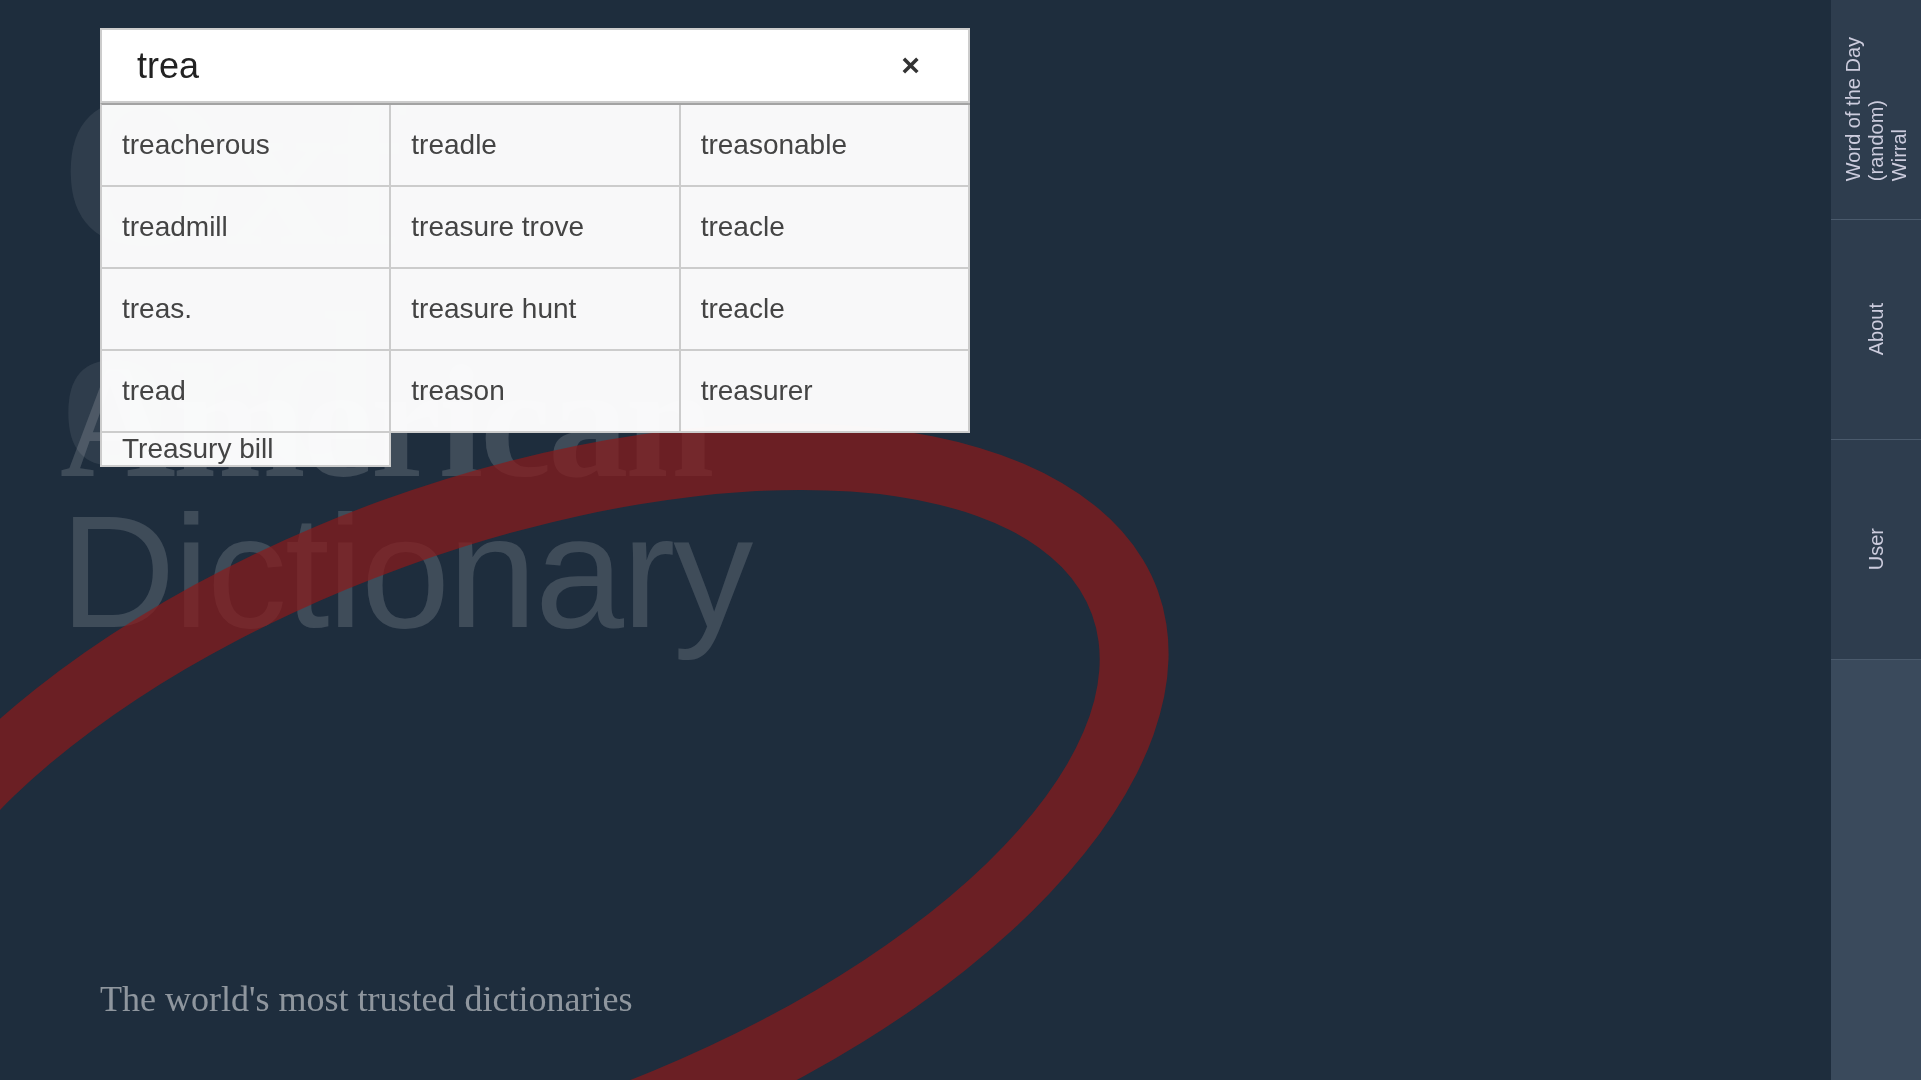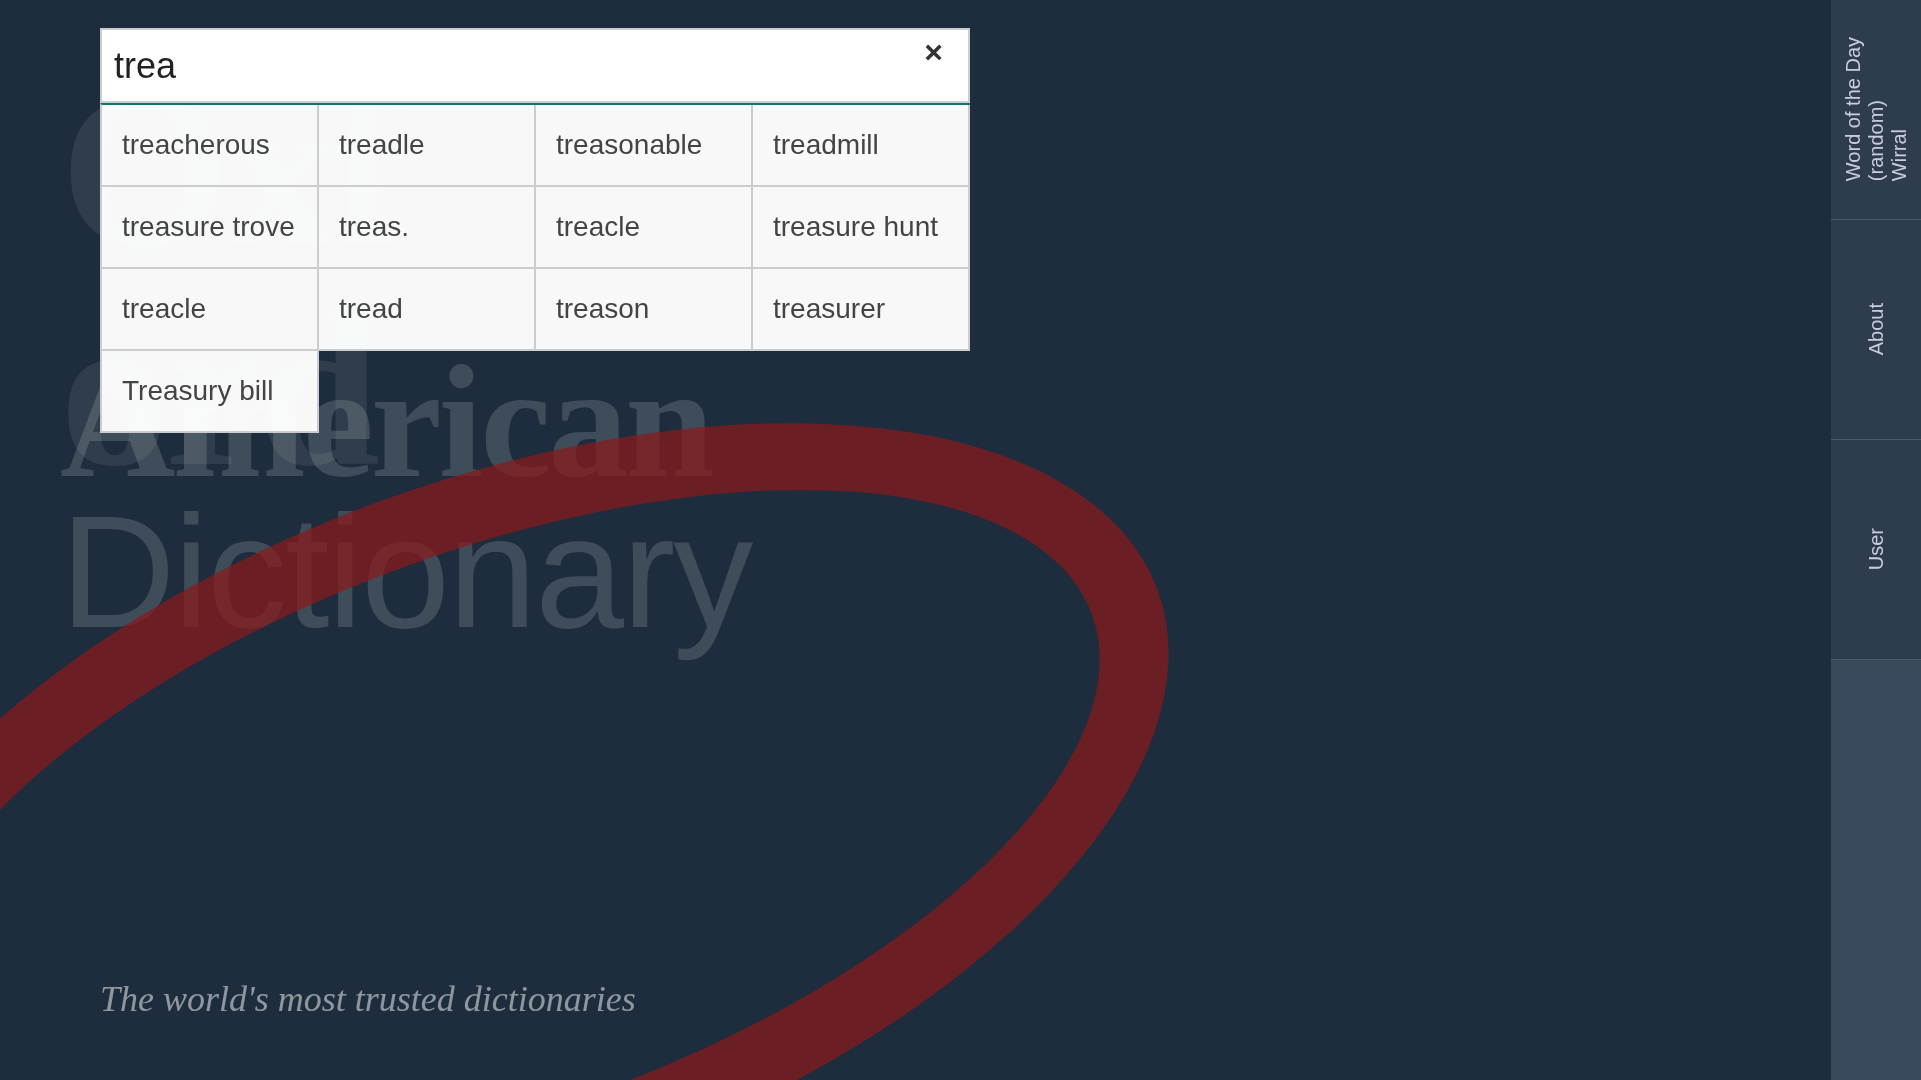--- a/index.html
+++ b/index.html
@@ -75,21 +75,20 @@
       pointer-events: none;
     }
 
     
     .tagline {
       position: absolute;
       bottom: 60px;
       left: 100px;
       color: rgba(255,255,255,0.5);
       font-size: 36px;
-      font-style: italic;
       font-family: Georgia, serif;
       pointer-events: none;
     }
 
     
     .right-sidebar {
       position: absolute;
       top: 0;
       right: 0;
       width: 90px;
@@ -126,21 +125,22 @@
       left: 100px;
       width: 870px;
     }
 
     .search-box {
       width: 100%;
       height: 75px;
       background: white;
       border: 2px solid #ccc;
       display: flex;
-      padding: 0 12px;
+      align-items: center;
+      padding: 0 35px;
     }
 
     .search-input {
       flex: 1;
       border: none;
       outline: none;
       font-size: 36px;
       font-family: Arial, sans-serif;
       color: #222;
       background: transparent;
@@ -156,24 +156,24 @@
       color: #333;
       display: flex;
       align-items: center;
       justify-content: center;
       font-weight: bold;
     }
 
     
     .autocomplete-grid {
       display: grid;
-      grid-template-columns: repeat(4, 1fr);
+      grid-template-columns: repeat(3, 1fr);
       grid-template-rows: repeat(4, 82px);
       border-left: 2px solid #ccc;
-      border-top: 2px solid #0f766e;
+      border-top: 2px solid #a3a3a3;
       margin-top: 0;
     }
 
     .autocomplete-cell {
       background: rgba(255,255,255,0.97);
       border-right: 2px solid #ccc;
       border-bottom: 2px solid #ccc;
       padding: 0 20px;
       display: flex;
       align-items: center;
@@ -228,24 +228,24 @@
       <div class="autocomplete-cell">
         <span>treasonable</span>
       </div>
       <div class="autocomplete-cell">
         <span>treadmill</span>
       </div>
       <div class="autocomplete-cell">
         <span>treasure trove</span>
       </div>
       <div class="autocomplete-cell">
+        <span>treacle</span>
+      </div>
+      <div class="autocomplete-cell">
         <span>treas.</span>
-      </div>
-      <div class="autocomplete-cell">
-        <span>treacle</span>
       </div>
       <div class="autocomplete-cell">
         <span>treasure hunt</span>
       </div>
       <div class="autocomplete-cell">
         <span>treacle</span>
       </div>
       <div class="autocomplete-cell">
         <span>tread</span>
       </div>

